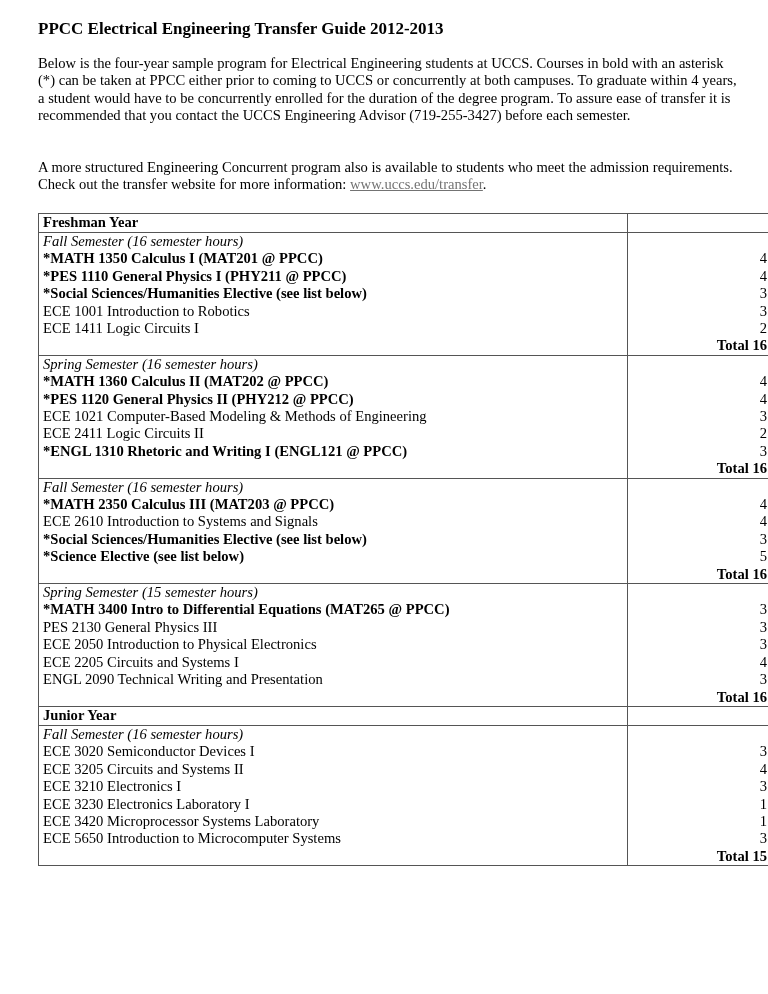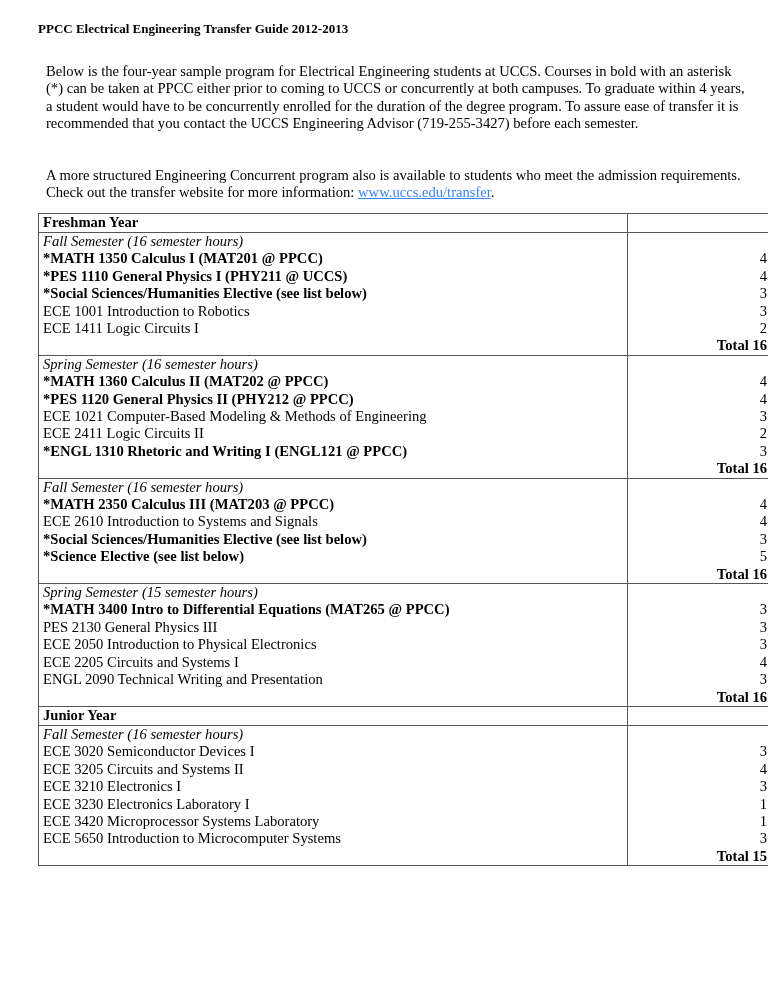--- a/index.html
+++ b/index.html
@@ -3,29 +3,29 @@
 <meta charset="utf-8">
 <style>
   html, body { margin: 0; padding: 0; background: #ffffff; }
   body {
     width: 768px; height: 994px; position: relative; overflow: hidden;
     font-family: "Liberation Serif", "DejaVu Serif", serif;
     font-size: 14.6px; color: #000;
   }
   .title {
     position: absolute; left: 38px; top: 20px;
-    font-weight: bold; font-size: 13px; line-height: 17px; margin: 0;
+    font-weight: bold; font-size: 17px; line-height: 17px; margin: 0;
   }
   .para {
     position: absolute; left: 38px; width: 700px;
-    line-height: 17.4px; margin: 8px;
+    line-height: 17.4px; margin: 0;
   }
   .p1 { top: 55px; }
   .p2 { top: 159px; }
-  a.link { color: #3b82f6; }
+  a.link { color: #737373; }
   table.guide {
     position: absolute; left: 38px; top: 213px;
     width: 736px; border-collapse: collapse;
   }
   table.guide td {
     border: 1px solid #555; padding: 0 4px; vertical-align: top;
     line-height: 17.4px;
   }
   table.guide td.credits { width: 128px; text-align: right; padding-right: 5px; }
   table.guide td.left { width: 550px; }
@@ -53,21 +53,21 @@
 <table class="guide">
   <tbody id="guide-body">
       <tr class="year">
         <td class="left"><span class="yr">Freshman Year</span></td>
         <td class="credits rightedge"></td>
       </tr>
       <tr>
         <td class="left">
           <span class="sem">Fall Semester (16 semester hours)</span>
           <span class="course req"><span>*MATH 1350 Calculus I </span><span class="note">(MAT201 @ PPCC)</span></span>
-          <span class="course req"><span>*PES 1110 General Physics I </span><span class="note">(PHY211 @ UCCS)</span></span>
+          <span class="course req"><span>*PES 1110 General Physics I </span><span class="note">(PHY211 @ PPCC)</span></span>
           <span class="course req"><span>*Social Sciences/Humanities Elective </span><span class="note">(see list below)</span></span>
           <span class="course"><span>ECE 1001 Introduction to Robotics</span></span>
           <span class="course"><span>ECE 1411 Logic Circuits I</span></span>
           <span class="spacer"></span>
         </td>
         <td class="credits rightedge">
           <span class="cr first">4</span>
           <span class="cr">4</span>
           <span class="cr">3</span>
           <span class="cr">3</span>

